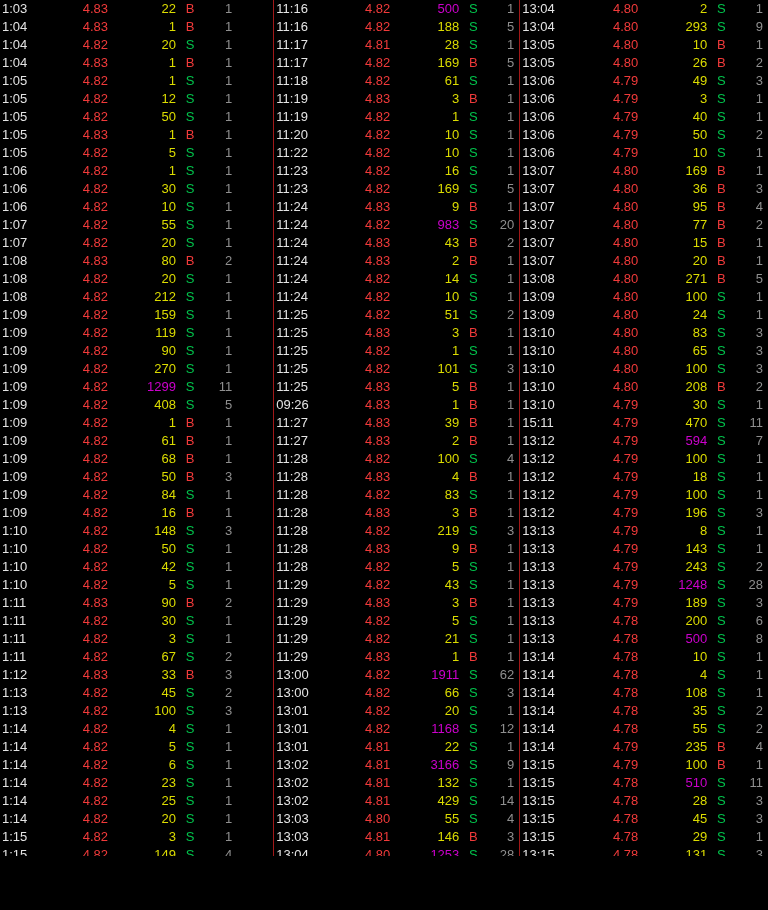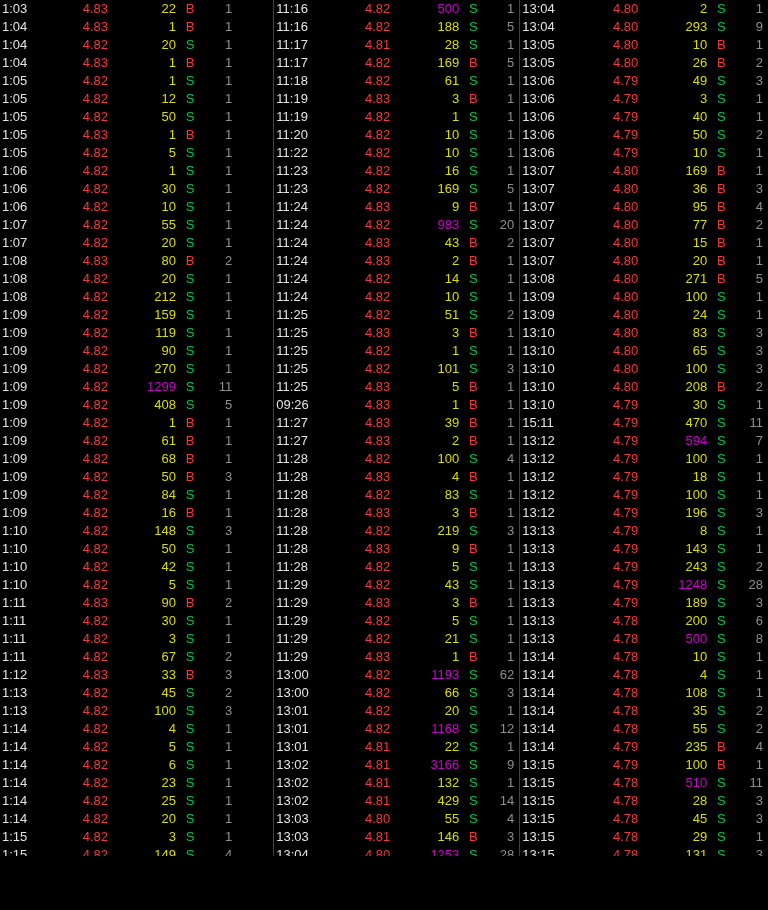--- a/index.html
+++ b/index.html
@@ -656,21 +656,21 @@
       <div class="row">
         <span class="c-time">11:29</span>
         <span class="c-price">4.83</span>
         <span class="c-size">1</span>
         <span class="c-side side-B">B</span>
         <span class="c-count">1</span>
       </div>
       <div class="row">
         <span class="c-time">13:00</span>
         <span class="c-price">4.82</span>
-        <span class="c-size block">1193</span>
+        <span class="c-size block">1911</span>
         <span class="c-side side-S">S</span>
         <span class="c-count">62</span>
       </div>
       <div class="row">
         <span class="c-time">13:00</span>
         <span class="c-price">4.82</span>
         <span class="c-size">66</span>
         <span class="c-side side-S">S</span>
         <span class="c-count">3</span>
       </div>

